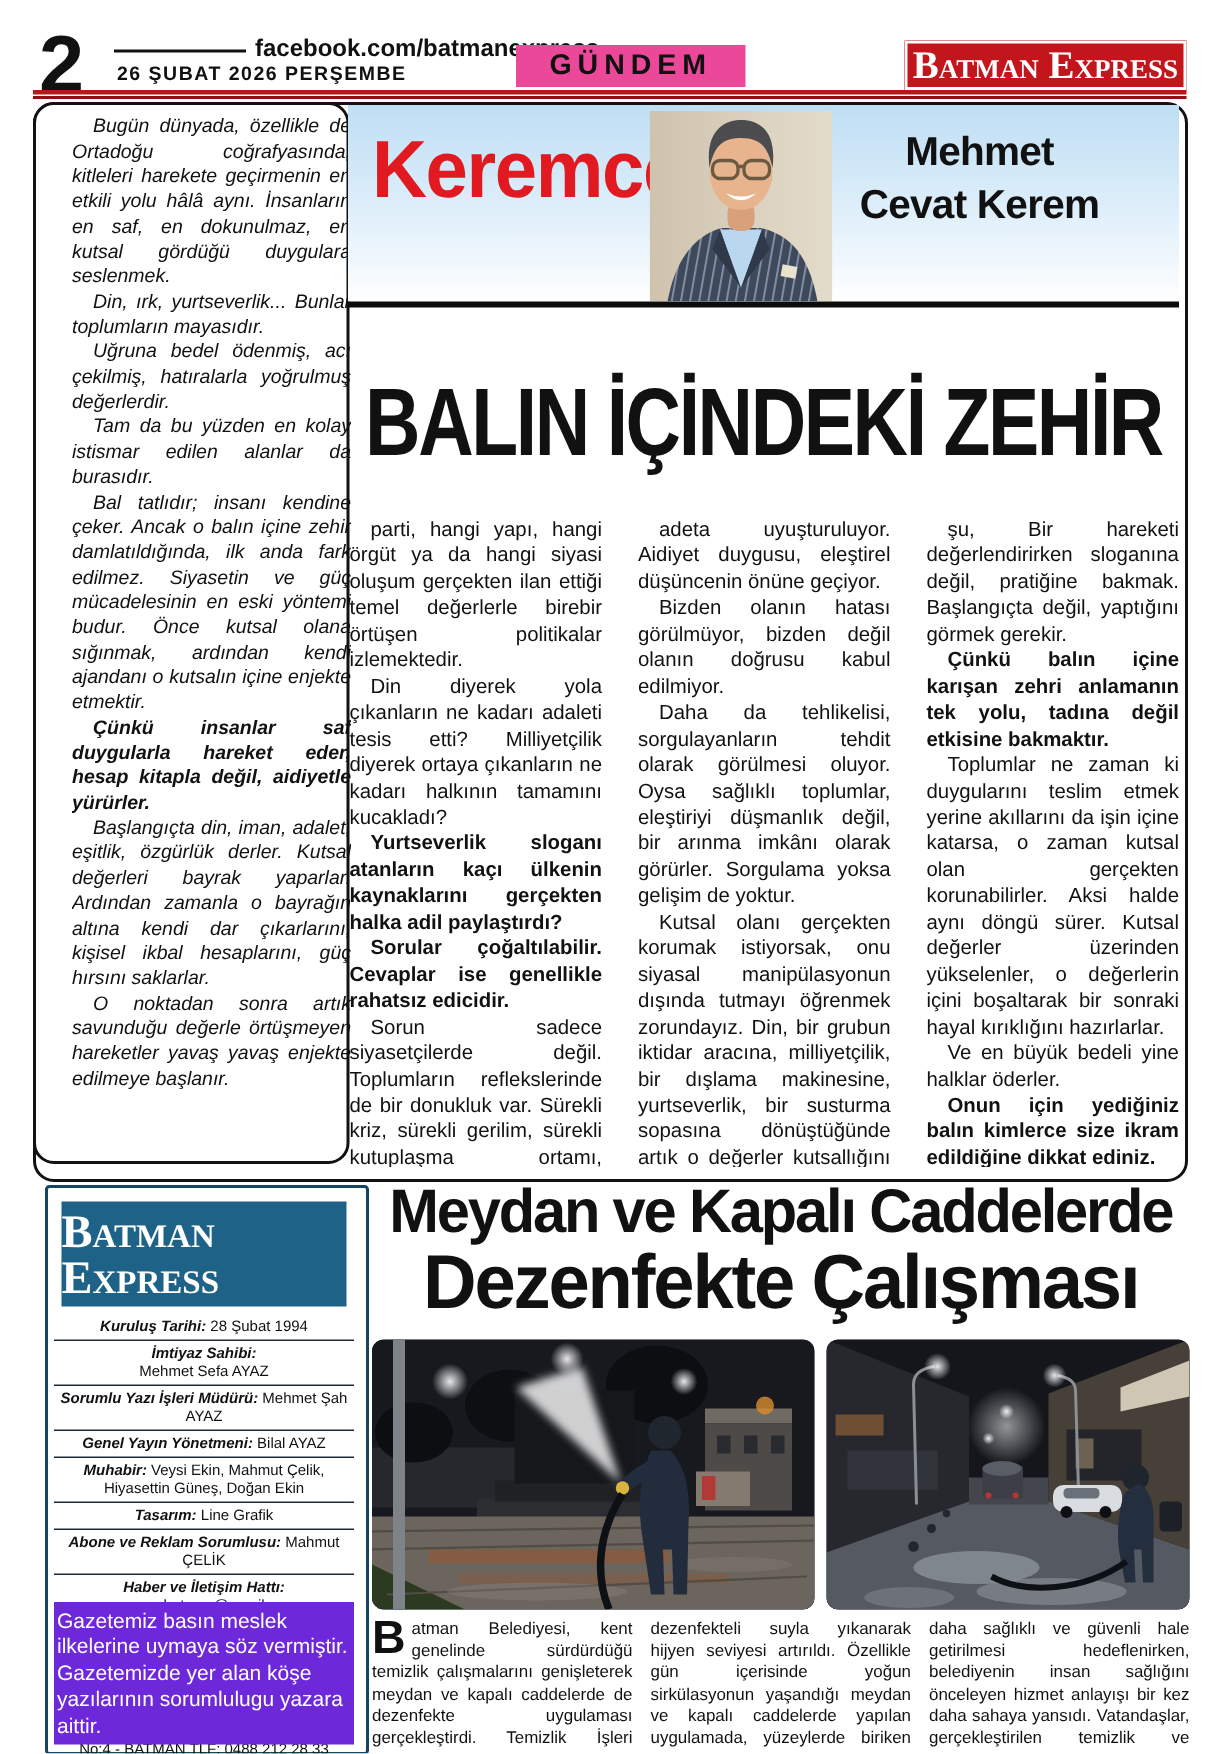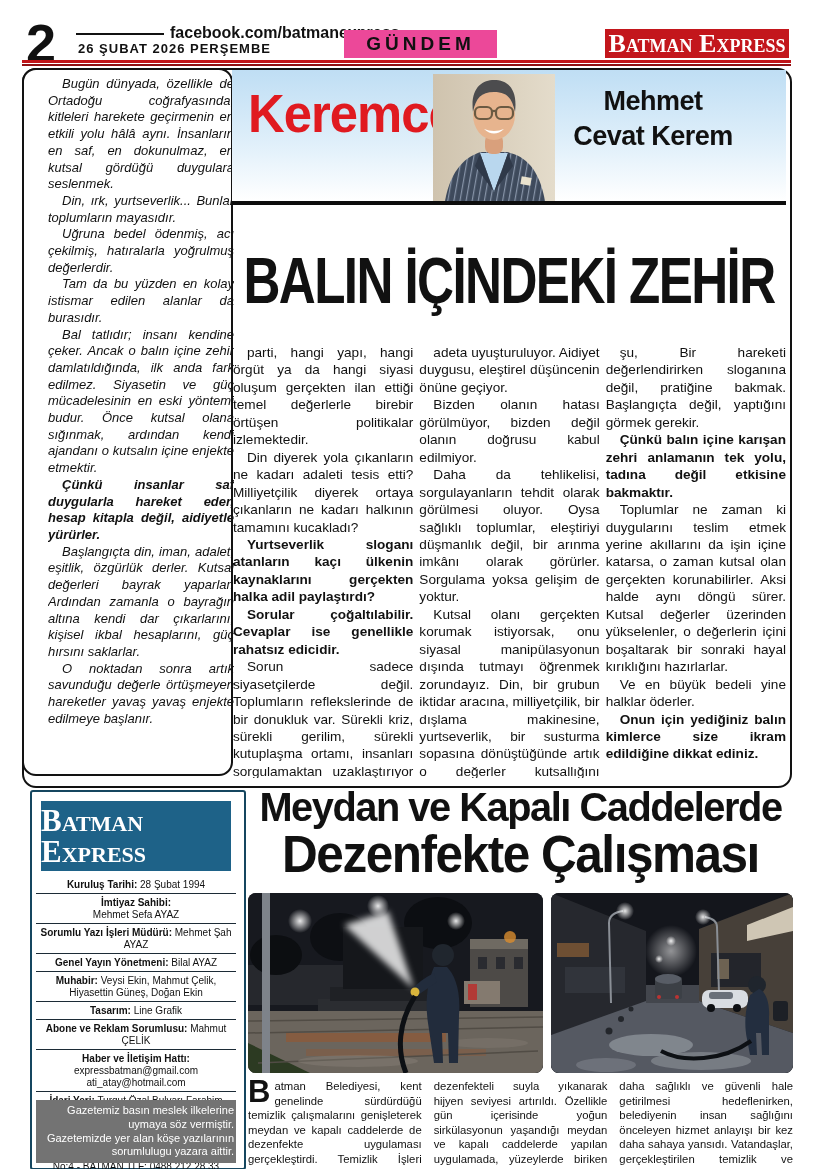--- a/index.html
+++ b/index.html
@@ -39,36 +39,36 @@
   .author-name{position:absolute;right:20px;top:14px;width:226px;text-align:center;
     font-size:27px;font-weight:800;line-height:1.3;letter-spacing:-.5px;}
   .panel-bar{position:absolute;left:232px;top:201px;width:554px;height:4px;background:#0d0d0d;}
 
   .headline-wrap{position:absolute;left:232px;top:228px;width:554px;height:105px;
     display:flex;align-items:center;justify-content:center;overflow:visible;}
   .headline{white-space:nowrap;font-size:64px;font-weight:900;letter-spacing:-2px;
     transform:scaleX(.8);transform-origin:center;}
 
   .cols{position:absolute;left:233px;top:344px;width:553px;height:434px;
-    display:flex;gap:6px;overflow:hidden;}
+    display:flex;gap:24px;overflow:hidden;}
   .col{flex:1;font-size:13.6px;line-height:1.285;text-align:justify;}
 
   
   .masthead{position:absolute;left:30px;top:790px;width:212px;height:376px;
     border:2.5px solid #15465f;border-radius:3px;background:#fff;}
   .m-logo{position:absolute;left:9px;top:9px;width:190px;height:70px;background:#1e6288;
     display:flex;align-items:center;justify-content:center;}
   .m-logo span{font-family:"Liberation Serif","DejaVu Serif",serif;font-variant:small-caps;
     font-weight:900;font-size:31px;color:#fff;line-height:1;}
   .m-rows{position:absolute;left:4px;top:84px;width:200px;}
   .m-row{padding:2.5px 4px;text-align:center;font-size:10px;line-height:1.2;border-bottom:1.4px solid #1c2b36;}
-  .m-row b{font-weight:800;}
+  .m-row b{font-weight:800;font-style:italic;}
   .m-row .line{display:block;font-weight:400;}
-  .m-notice{position:absolute;left:4px;bottom:5px;width:196px;background:#737373;color:#fff;
-    font-size:11px;line-height:1.25;text-align:right;padding:4px 2px;}
+  .m-notice{position:absolute;left:4px;bottom:5px;width:196px;background:#6d28d9;color:#fff;
+    font-size:14px;line-height:1.25;text-align:left;padding:4px 2px;}
 
   
   .b-headline{position:absolute;left:248px;top:786px;width:545px;text-align:center;}
   .b-h1{font-size:41px;font-weight:900;letter-spacing:-1.5px;line-height:1.05;transform:scaleX(.97);}
   .b-h2{font-size:51px;font-weight:900;letter-spacing:-1.5px;line-height:1.0;transform:scaleX(.97);}
 
   .photo{position:absolute;top:893px;height:180px;border-radius:8px;overflow:hidden;background:#15171d;}
   .photo.p1{left:248px;width:295px;}
   .photo.p2{left:551px;width:242px;}
   .photo svg{display:block;}

